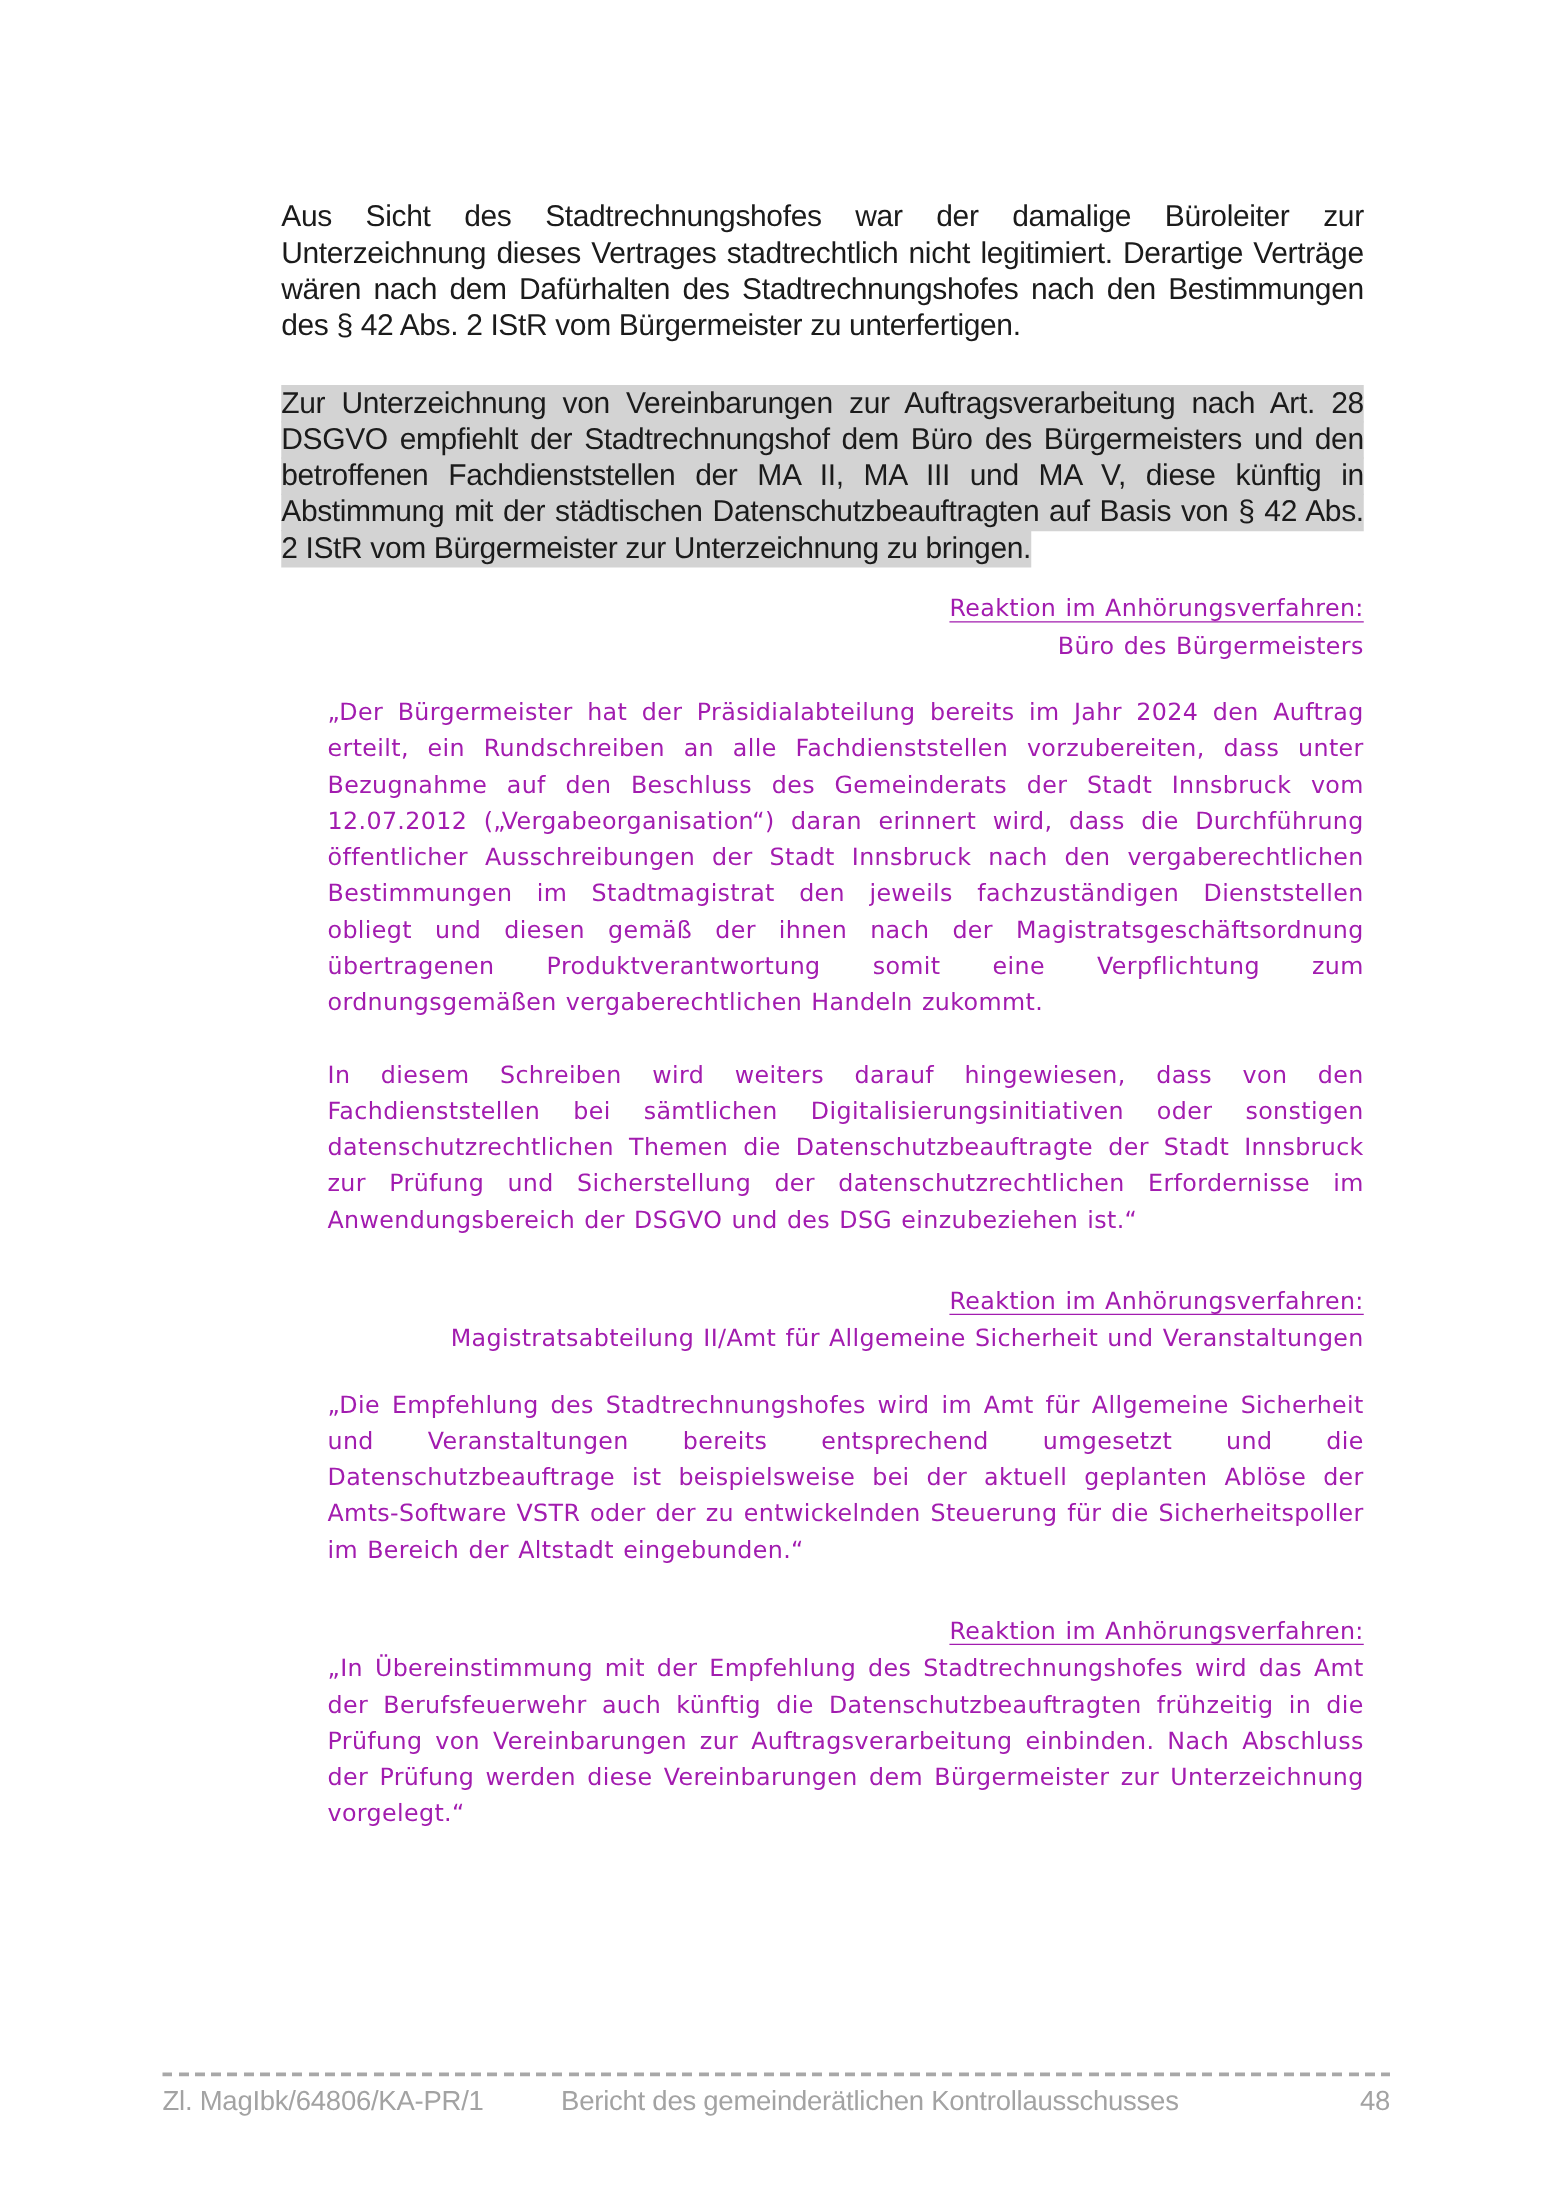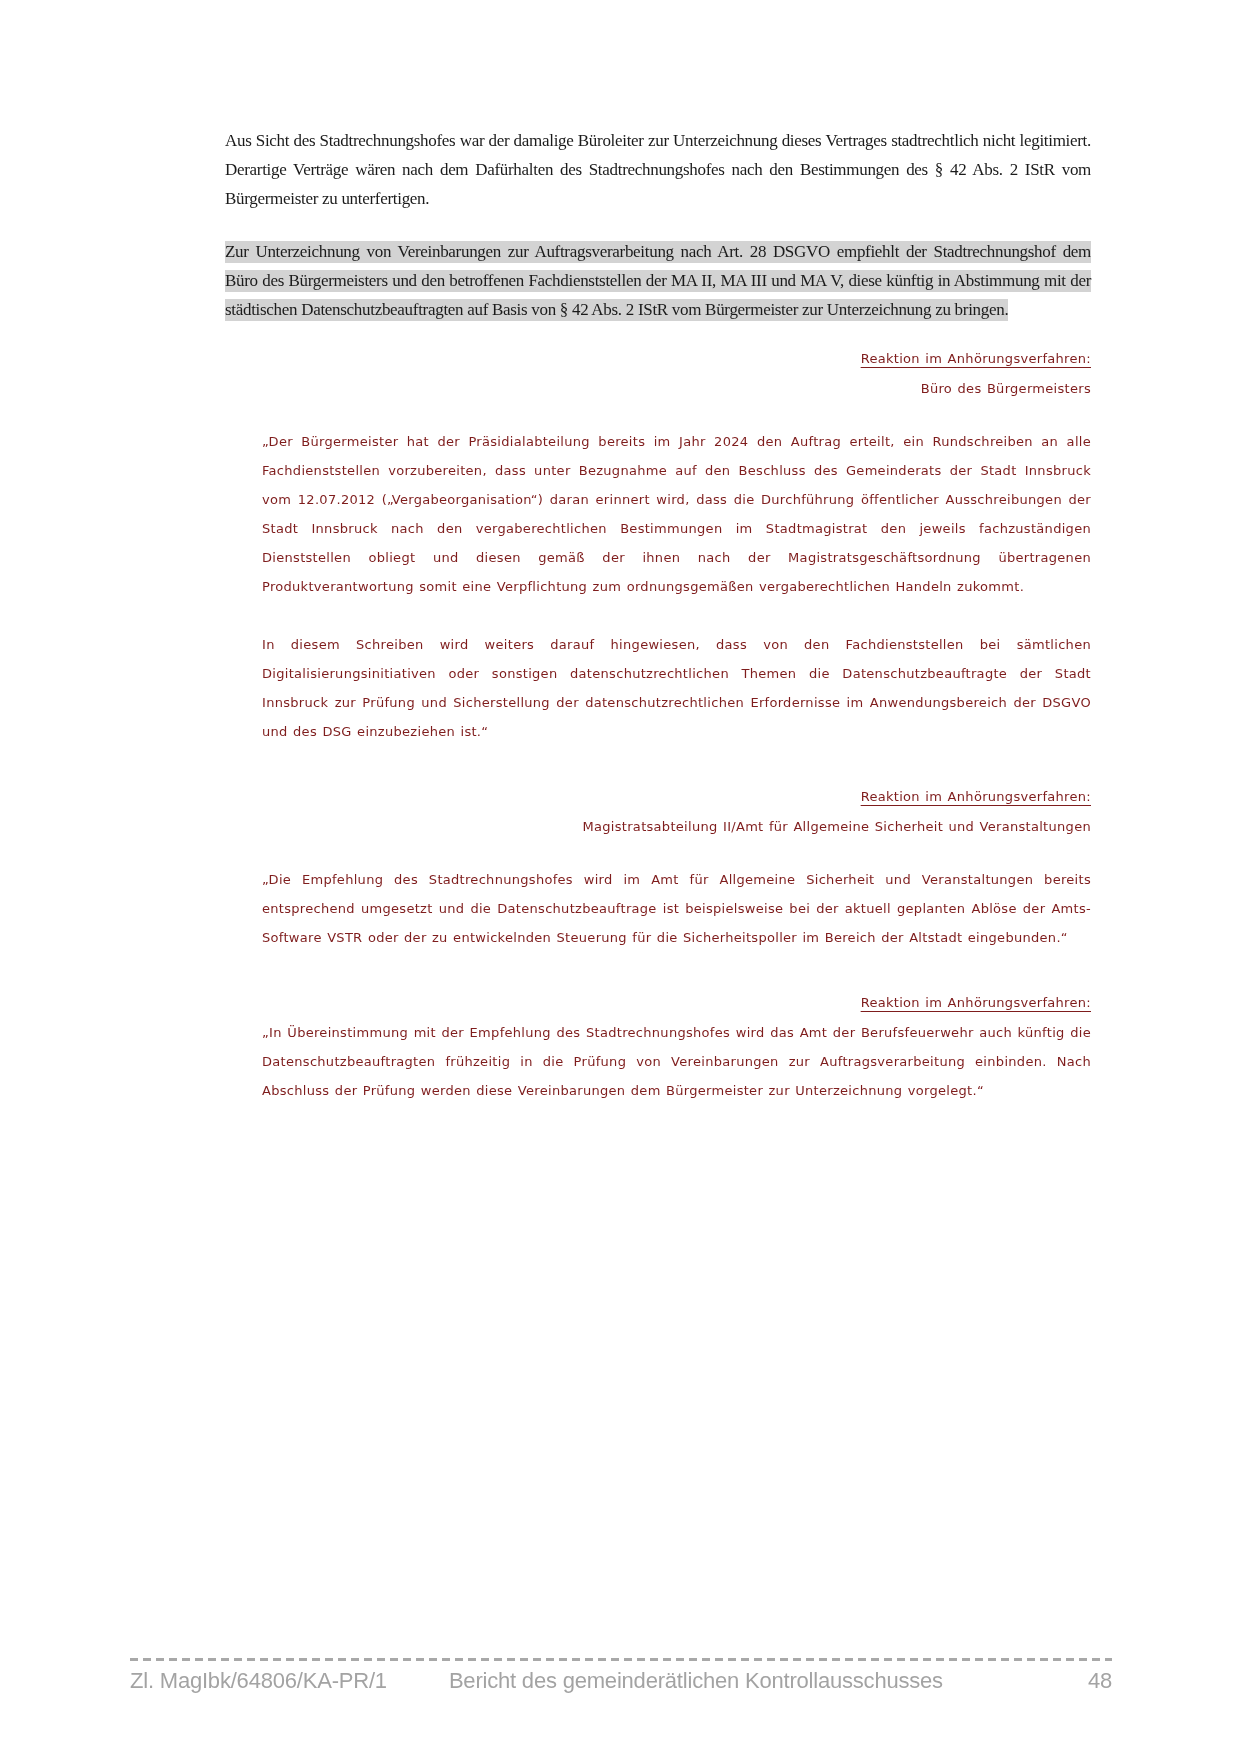--- a/index.html
+++ b/index.html
@@ -13,41 +13,42 @@
     color: #1b1b1b;
   }
   .content {
     position: absolute;
     left: 225px;
     top: 126px;
     width: 866px;
   }
   
   .body-text {
-    font-family: Liberation Serif, serif;
-    font-size: 17px;
+    font-family: Liberation Sans, sans-serif;
+    font-size: 24px;
     line-height: 29px;
     letter-spacing: -0.3px;
     text-align: justify;
     color: #1b1b1b;
+    margin-top: 33px;
   }
   .para-1 { margin-bottom: 24px; }
   .highlight-wrap { margin-bottom: 20px; }
   .highlight-wrap span {
     background: #d3d3d3;
     padding: 1px 0 2px 0;
   }
   
   .comic {
     font-family: "DejaVu Sans", sans-serif;
-    font-size: 13px;
+    font-size: 19px;
     line-height: 29px;
     letter-spacing: 0.3px;
     word-spacing: 1px;
-    color: #7f1d1d;
+    color: #a21caf;
   }
   .section { margin-top: 6px; }
   .section-heading {
     text-align: right;
     text-decoration: underline;
     text-underline-offset: 4px;
     margin-bottom: 1px;
   }
   .section-subheading {
     text-align: right;

